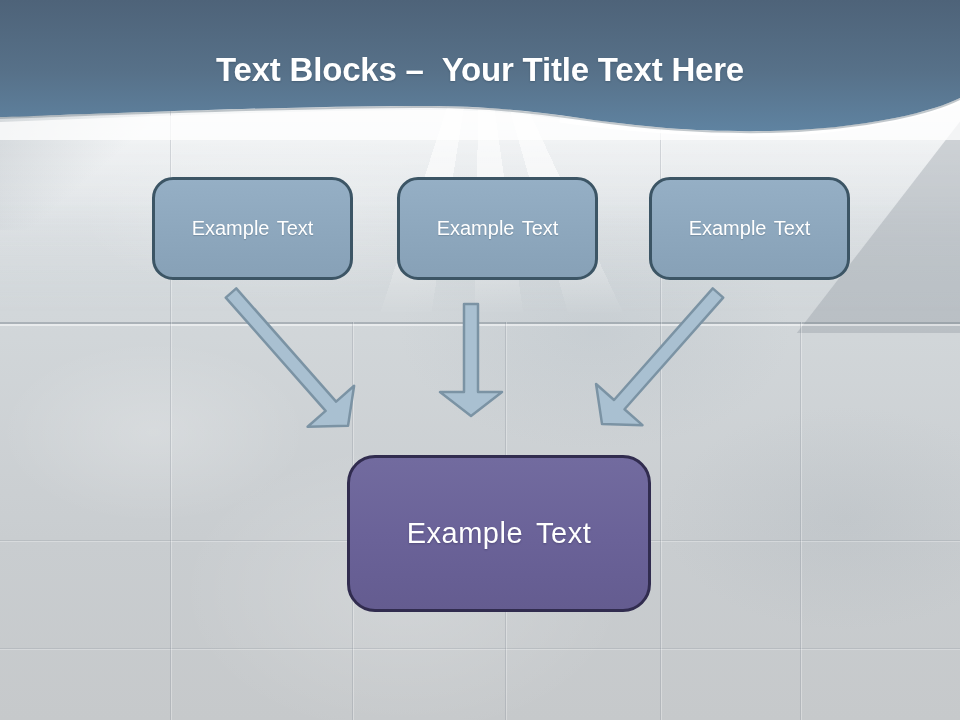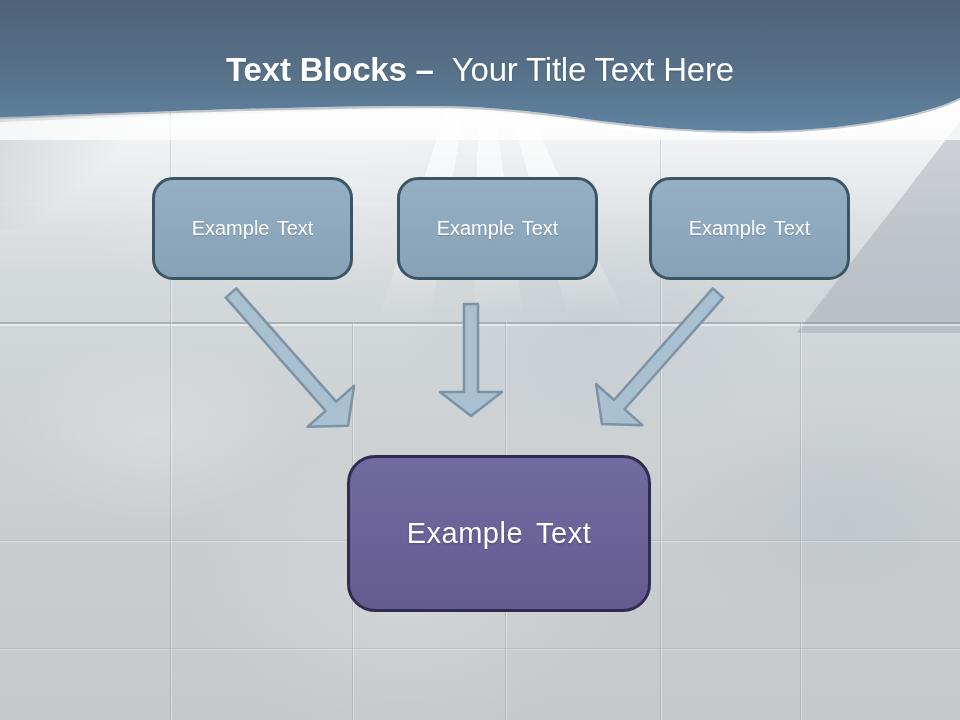--- a/index.html
+++ b/index.html
@@ -49,21 +49,21 @@
 
   
   .header-wave{position:absolute;left:0;top:0;width:960px;height:150px;}
   .slide-title{
     position:absolute;left:0;top:50px;width:960px;
     text-align:center;color:#ffffff;font-size:33px;line-height:40px;
     text-shadow:0 1px 2px rgba(20,35,50,.25);
     letter-spacing:-0.2px;white-space:nowrap;
   }
   .slide-title .t-bold{font-weight:700;margin-right:18px;}
-  .slide-title .t-reg{font-weight:400;}
+  .slide-title .t-reg{font-weight:700;}
 
   
   .block{
     position:absolute;display:flex;align-items:center;justify-content:center;
     box-sizing:border-box;text-align:center;color:#ffffff;margin-left:24px;
   }
   .block-top{
     width:201px;height:103px;top:177px;
     background:linear-gradient(180deg,#95afc5 0%,#8da7bd 55%,#87a1b7 100%);
     border:3px solid #3c5565;border-radius:21px;

